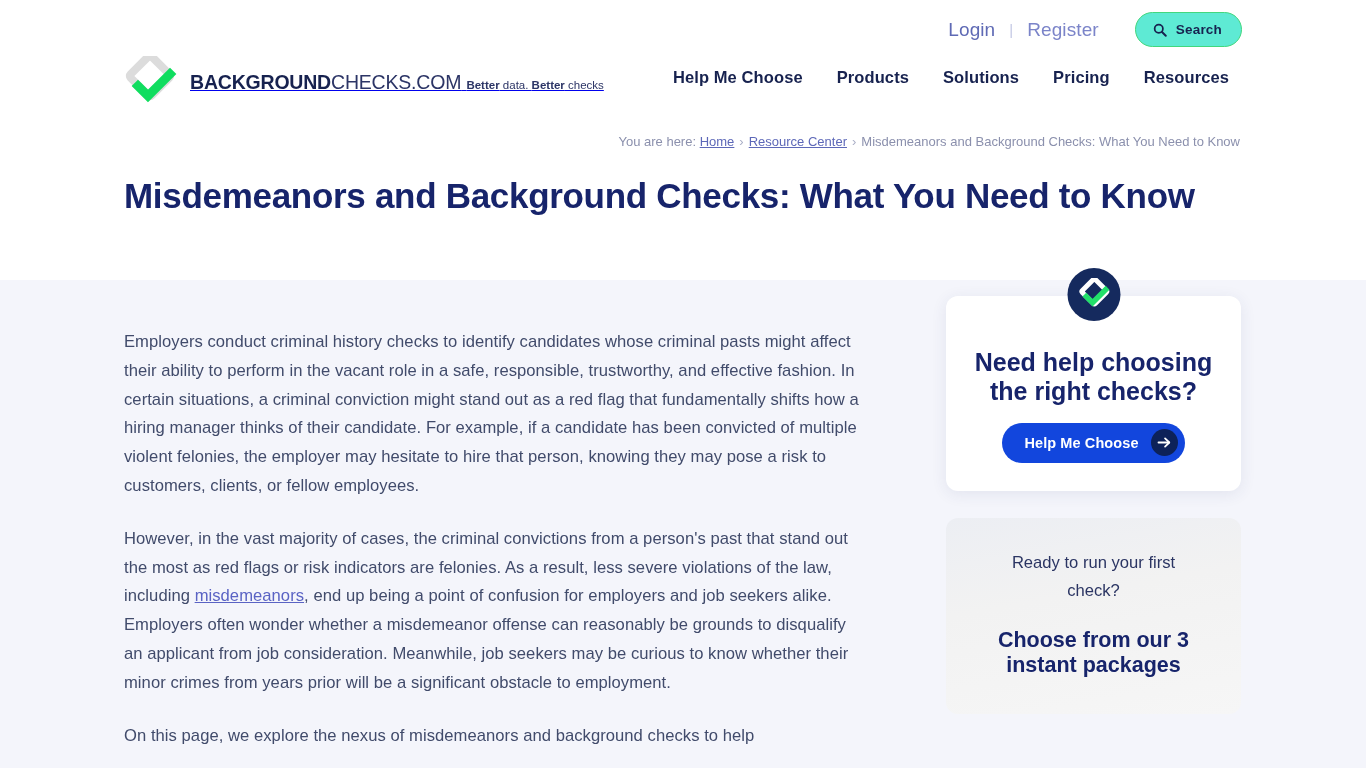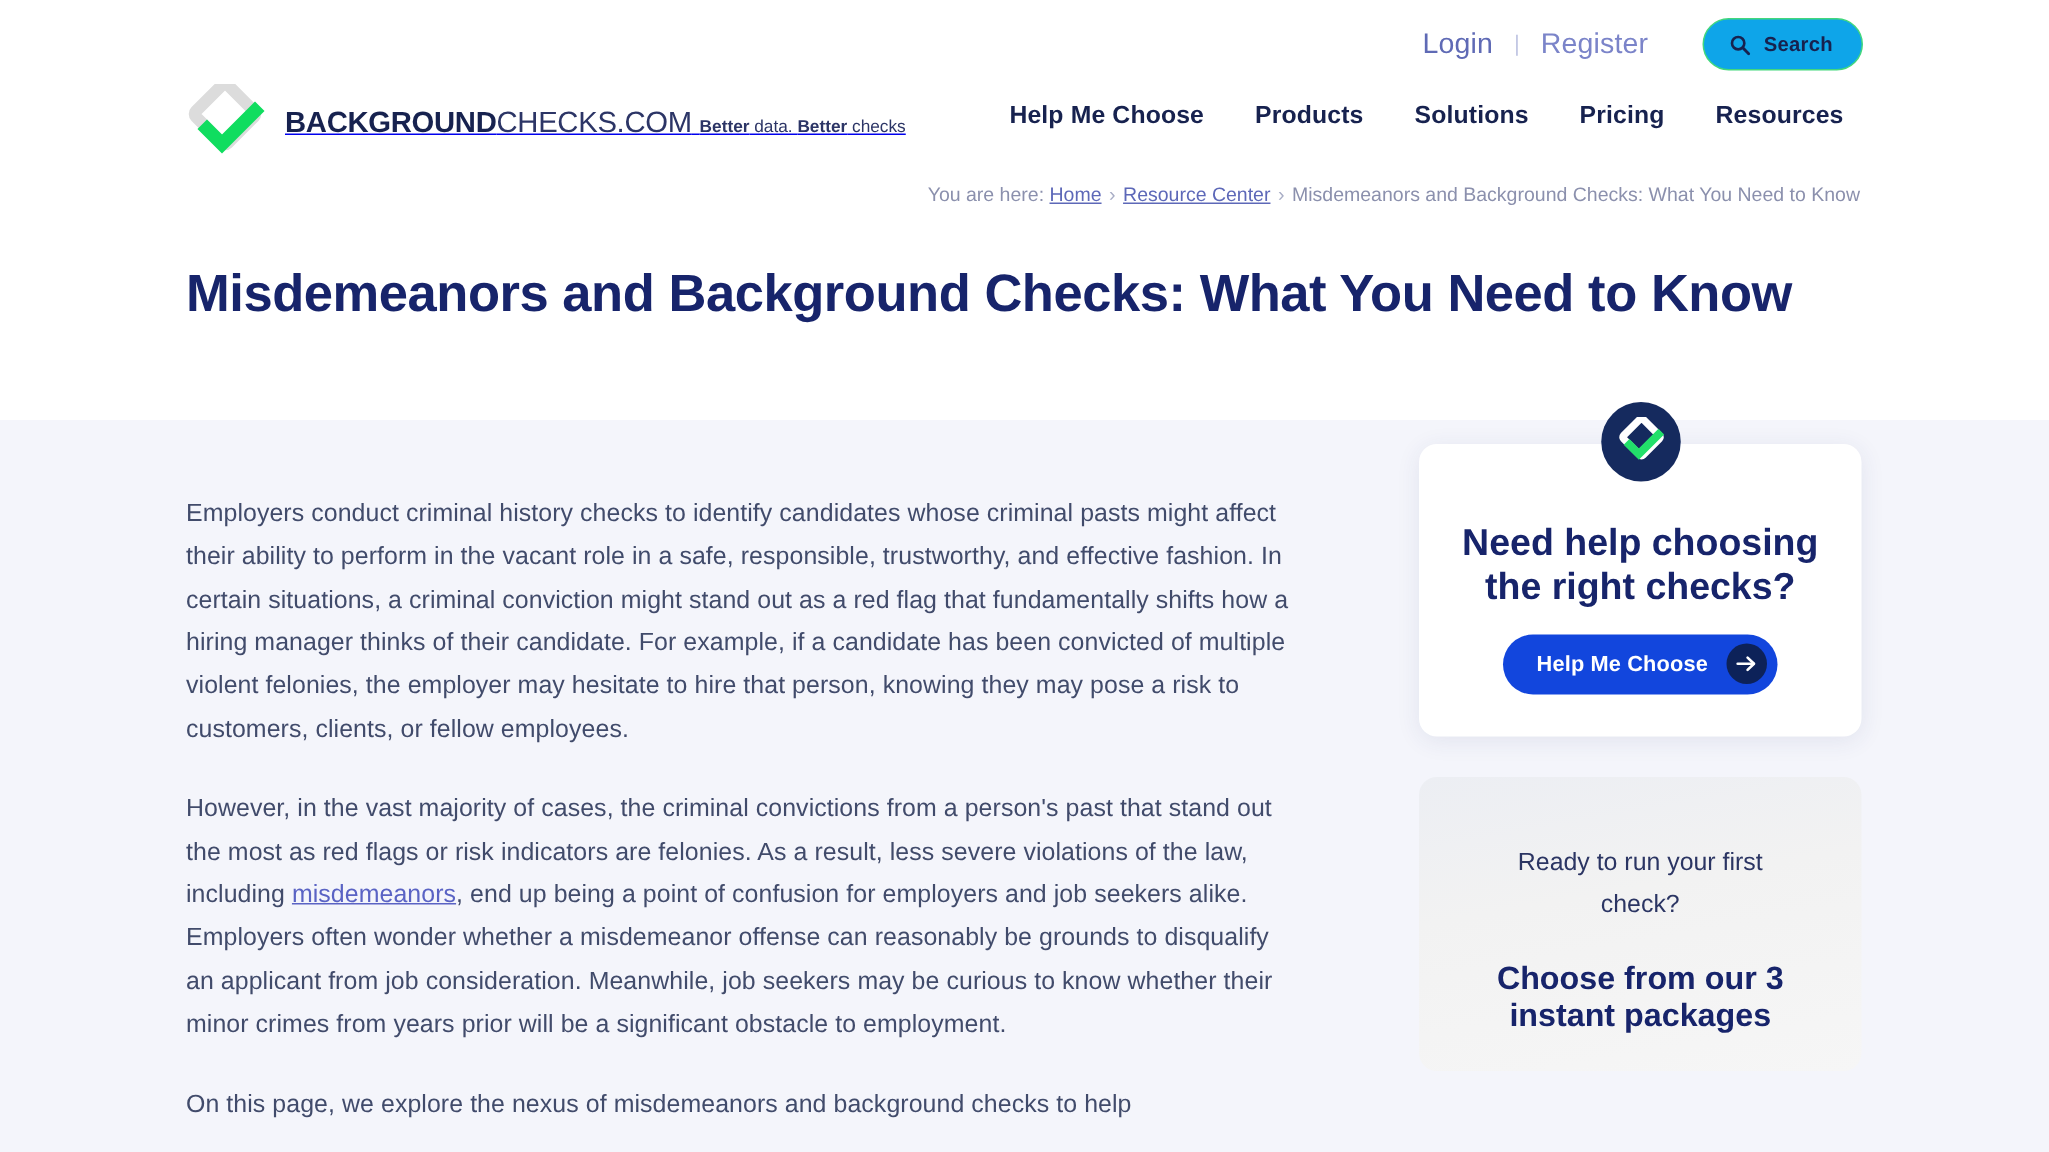--- a/index.html
+++ b/index.html
@@ -29,21 +29,21 @@
   .util-link {
     font-size: 19px; color: #7b84c9; text-decoration: none;
     padding: 0 14px; line-height: 30px; letter-spacing: .1px;
   }
   .util-link.login { color: #5f6ab5; }
   .util-sep { color: #c3c8e4; font-size: 15px; }
   .search-btn {
     margin-left: 22px;
     display: inline-flex; align-items: center; gap: 9px;
     border: 1.4px solid #42d77d; border-radius: 20px;
-    background: #0ea5e9;
+    background: #5eead4;
     height: 35px; padding: 0 19px 0 17px;
     cursor: pointer;
   }
   .search-btn .lbl {
     font-size: 13.5px; font-weight: bold; color: #17224f; letter-spacing: .2px;
   }
   .mag { width: 14px; height: 14px; display: block; }
 
   
   .header { position: absolute; top: 52px; left: 0; width: 1366px; height: 62px; }
@@ -66,21 +66,21 @@
     position: absolute; right: 120px; top: 16px;
     display: flex; align-items: center; gap: 0;
   }
   .nav-item {
     font-size: 16.5px; font-weight: bold; color: #17224f;
     text-decoration: none; padding: 0 17px; white-space: nowrap; letter-spacing: .1px;
   }
 
   
   .breadcrumb {
-    position: absolute; top: 122px; right: 126px;
+    position: absolute; top: 134px; right: 126px;
     font-size: 13px; color: #8b90ad; white-space: nowrap;
   }
   .breadcrumb .pre { color: #8b90ad; }
   .breadcrumb a { color: #5d68b8; text-decoration: underline; }
   .breadcrumb .sepc { color: #a9aec6; padding: 0 5px; }
   .breadcrumb .current { color: #8b90ad; }
 
   
   .page-title {
     position: absolute; left: 124px; top: 176px; width: 1110px;
@@ -138,21 +138,21 @@
   }
 
   .card-packages {
     position: relative; margin-top: 27px;
     border-radius: 12px;
     background: linear-gradient(170deg,#eceef3 0%,#f2f2f2 40%,#f6f6f6 100%);
     padding: 31px 22px 20px; text-align: center;
     height: 196px; overflow: hidden;
   }
   .pk-sub {
-    font-size: 16.6px; color: #2b3563; line-height: 1.72; margin: 12px 0 22px;
+    font-size: 16.6px; color: #2b3563; line-height: 1.72; margin: 0 0 22px;
     padding: 0 26px;
   }
   .pk-h {
     font-size: 21.5px; font-weight: bold; color: #17246b;
     line-height: 1.17; margin: 0 0 26px;
   }
 </style>
 </head>
 <body>
 

